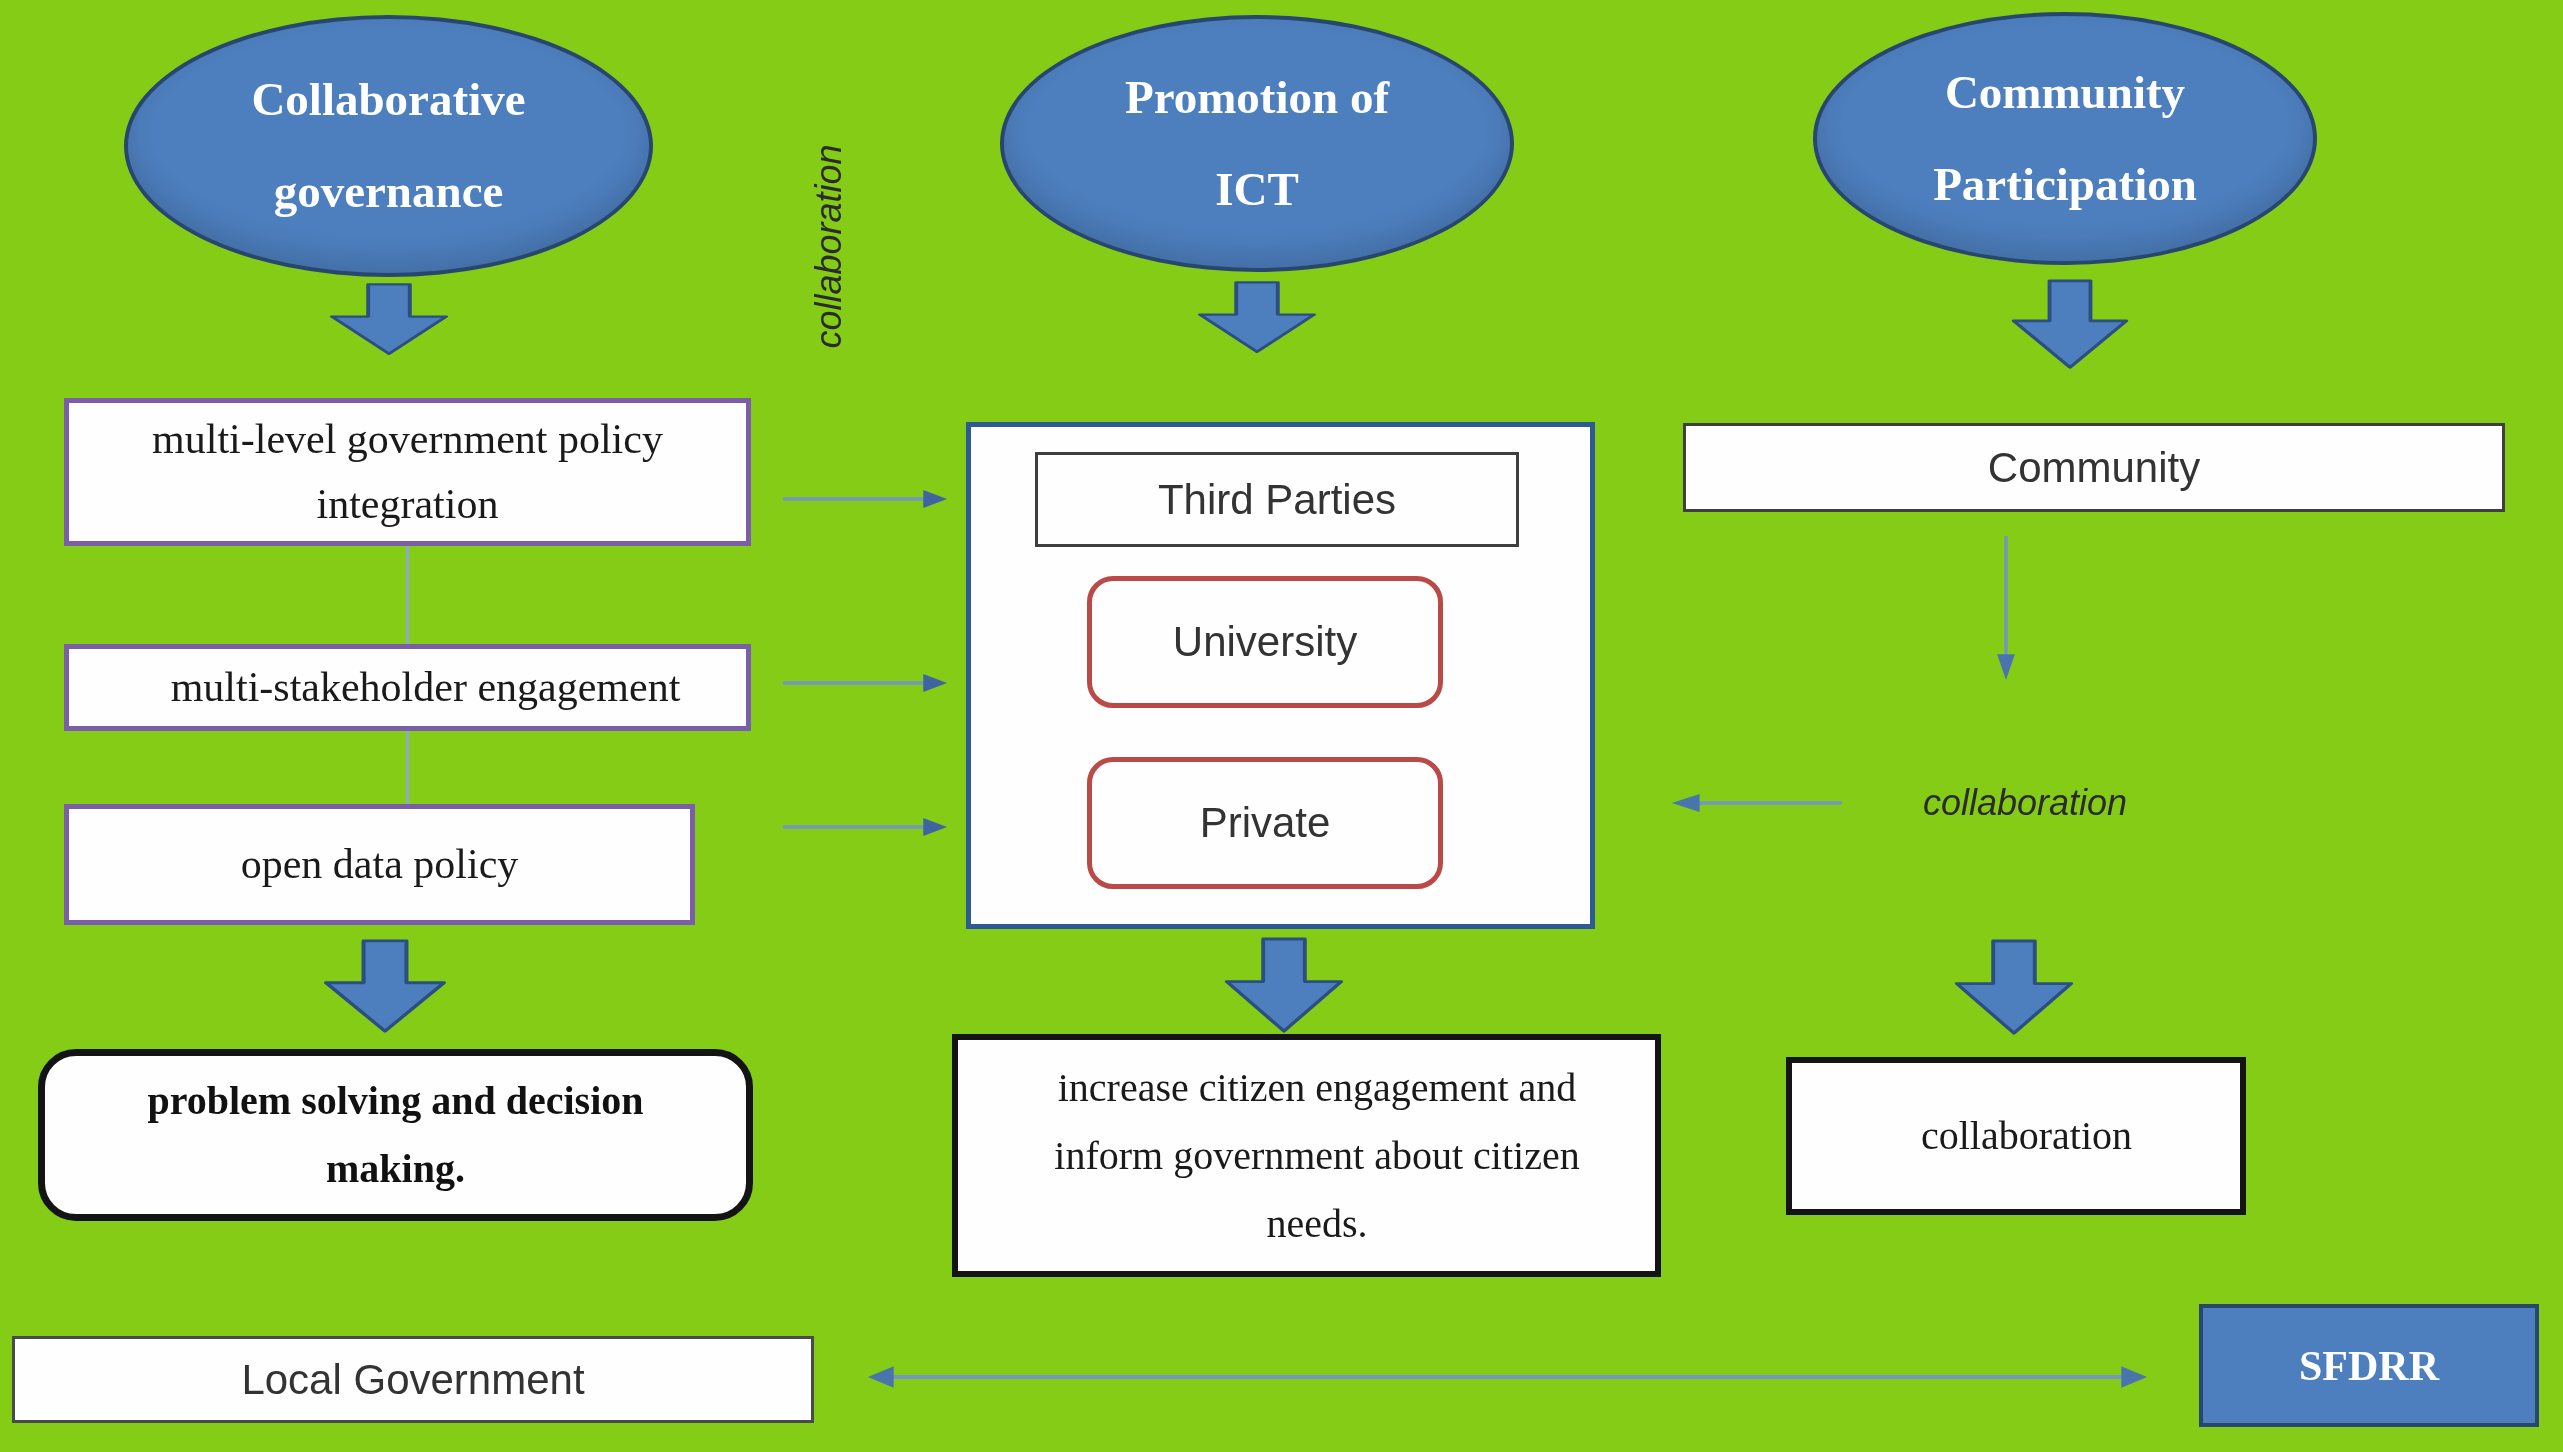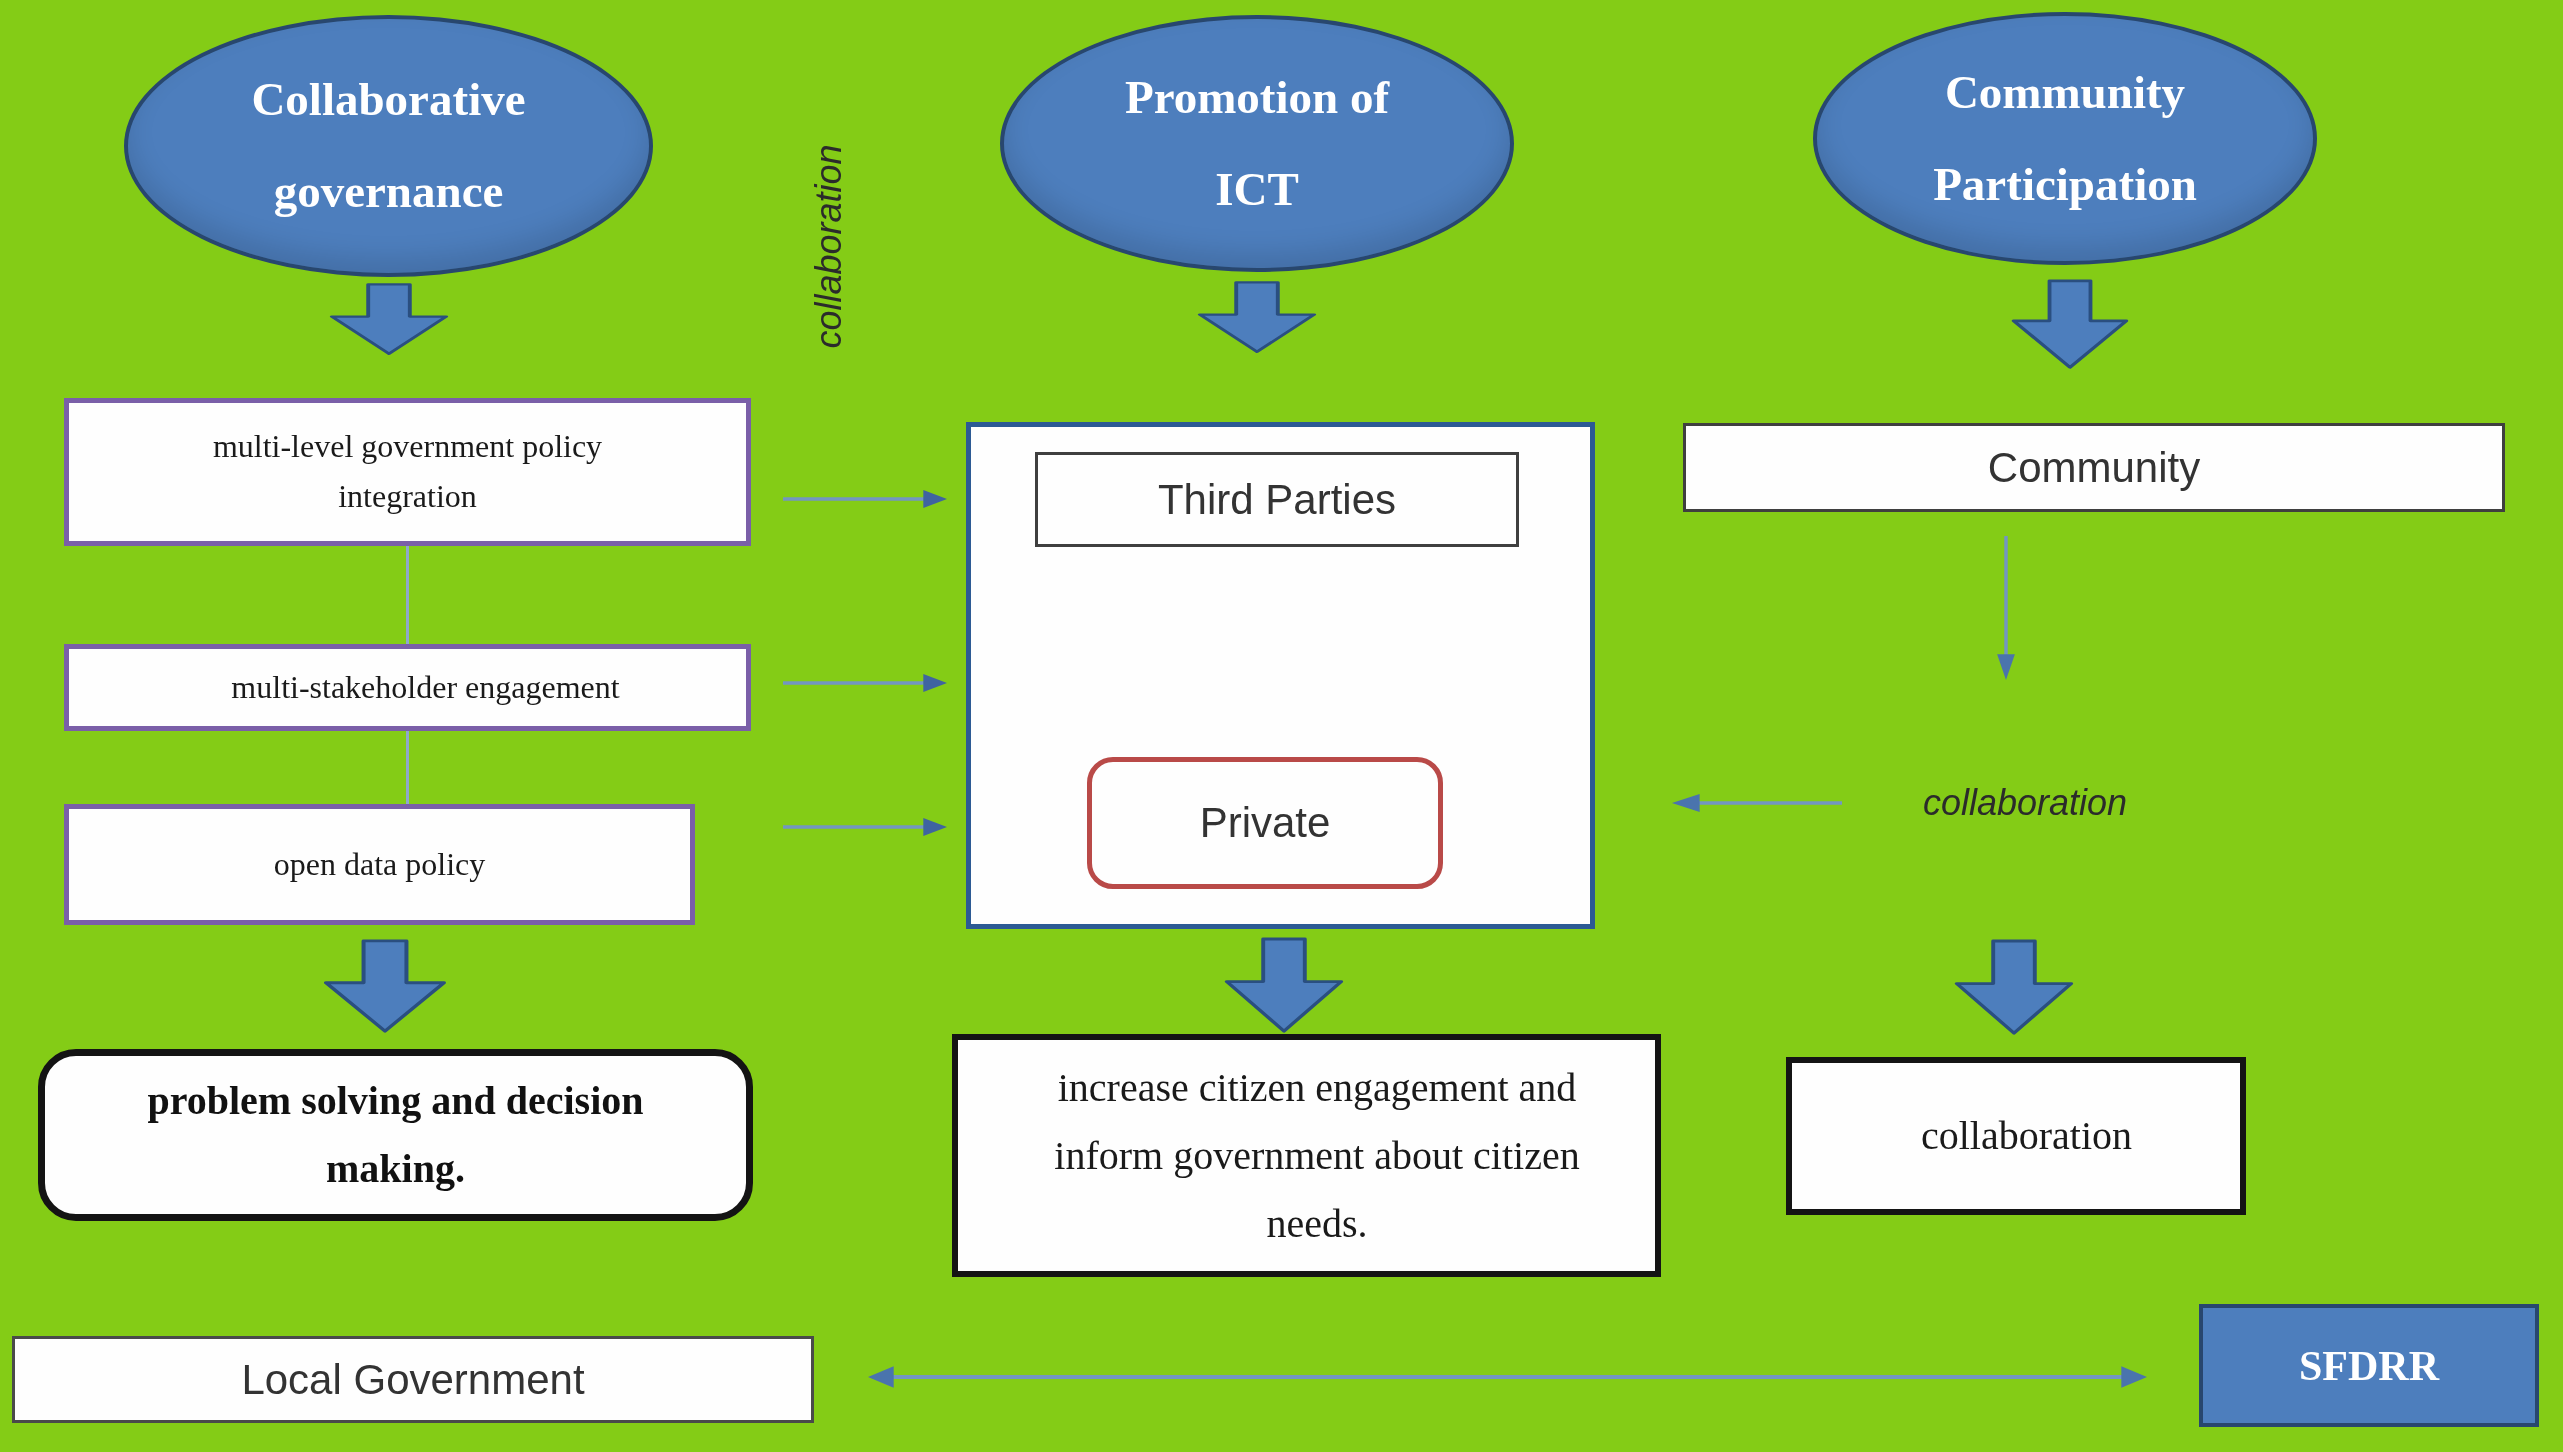--- a/index.html
+++ b/index.html
@@ -17,21 +17,21 @@
     border:4px solid #28476e;
     color:#ffffff;
     font-weight:bold;
     font-size:47px;
     line-height:1.95;
     box-shadow:inset 0 -14px 26px rgba(0,0,0,.12);
   }
 
   
   .box{background:#fefefe;}
-  .purple-box{border:5px solid #7a5fa8;font-size:32px;color:#1a1a1a;line-height:1.55;justify-content:center;}
+  .purple-box{border:5px solid #7a5fa8;font-size:42px;color:#1a1a1a;line-height:1.55;justify-content:center;}
   .black-box{border:6px solid #141414;font-size:40px;color:#1a1a1a;line-height:1.7;padding-left:21px;}
   .rounded-outcome{border:7px solid #141414;border-radius:38px;font-weight:bold;font-size:40px;color:#111;line-height:1.7;}
   .thin-box{border:3px solid #3f3f3f;font-family:"Liberation Sans","DejaVu Sans",sans-serif;font-size:42px;color:#333;}
   .gray-box{border:3px solid #4a4a4a;font-family:"Liberation Sans","DejaVu Sans",sans-serif;font-size:42px;color:#333;}
   .container-box{border:5px solid #2c5a94;background:#fefefe;}
   .red-box{border:5px solid #b94a48;border-radius:26px;background:#fefefe;
            font-family:"Liberation Sans","DejaVu Sans",sans-serif;font-size:42px;color:#333;}
   .sfdrr-box{background:#4d7ebd;border:4px solid #28476e;color:#fff;font-weight:bold;font-size:42px;justify-content:center;}
 
   .vline{background:#8fa8cc;width:3px;}
@@ -108,20 +108,23 @@
   <svg class="abs" style="left:1192px;top:281px;" width="130" height="73" viewBox="0 0 100 100" preserveAspectRatio="none">
     <polygon points="34,2 66,2 66,46 94,46 50,97 6,46 34,46" fill="#4d7ebd" stroke="#2a4f80" stroke-width="3" stroke-linejoin="round"></polygon>
   </svg>
 
   <div class="abs container-box" style="left:966px;top:422px;width:629px;height:507px;"></div>
 
   <div class="abs box thin-box center" style="left:1035px;top:452px;width:484px;height:95px;">
     <span class="nowrap">Third Parties</span>
   </div>
 
+  <div class="abs red-box center" style="left:1087px;top:576px;width:356px;height:132px;">
+    <span class="nowrap">University</span>
+  </div>
 
   <div class="abs red-box center" style="left:1087px;top:757px;width:356px;height:132px;">
     <span class="nowrap">Private</span>
   </div>
 
   <svg class="abs" style="left:1219px;top:937px;" width="130" height="97" viewBox="0 0 100 100" preserveAspectRatio="none">
     <polygon points="34,2 66,2 66,46 94,46 50,97 6,46 34,46" fill="#4d7ebd" stroke="#2a4f80" stroke-width="3" stroke-linejoin="round"></polygon>
   </svg>
 
   <div class="abs box black-box center" style="left:952px;top:1034px;width:709px;height:243px;">

